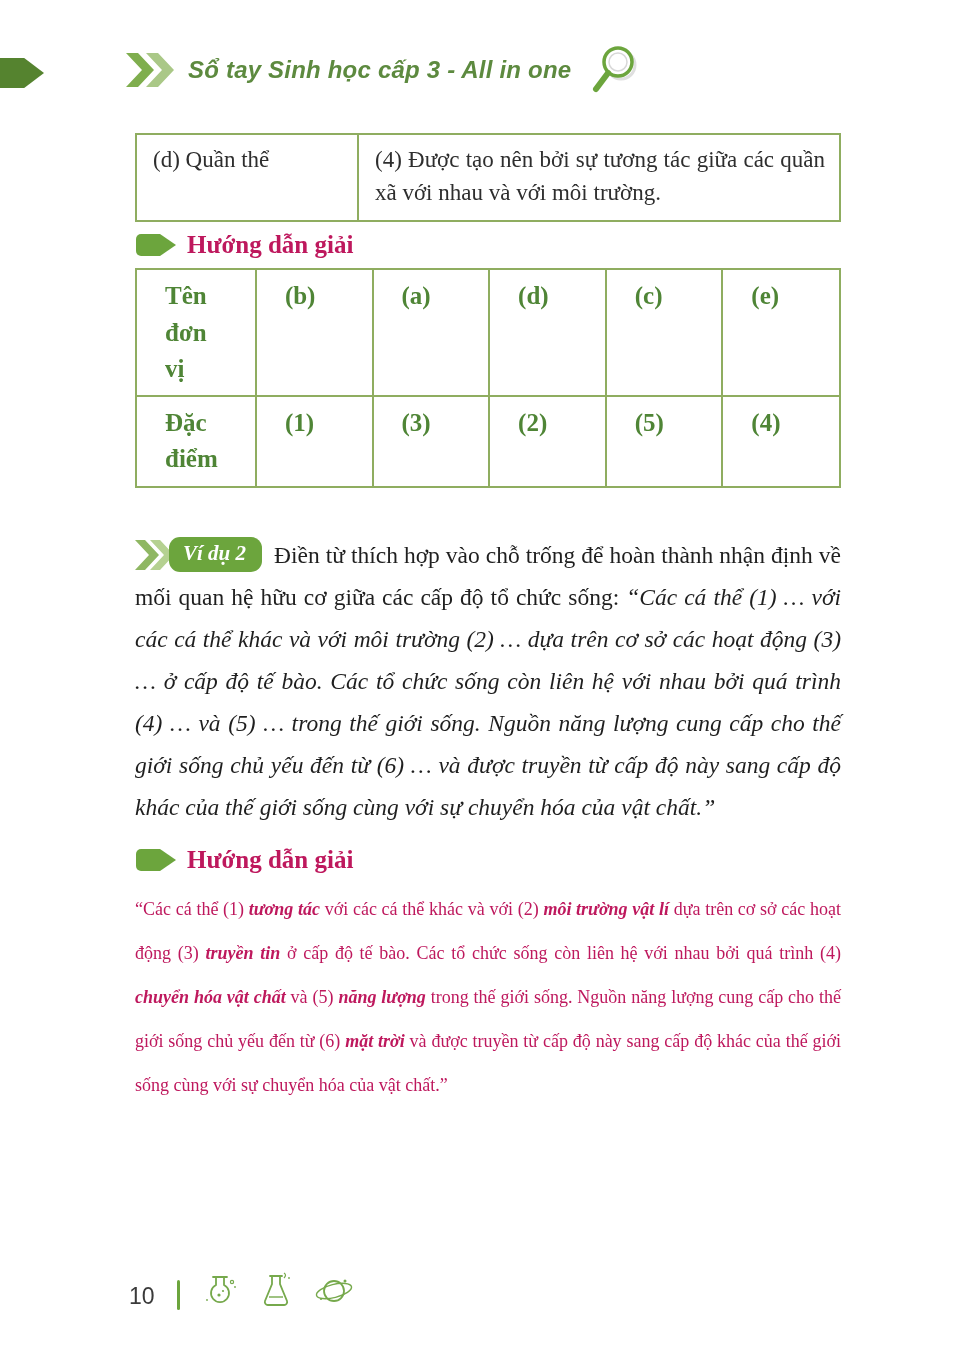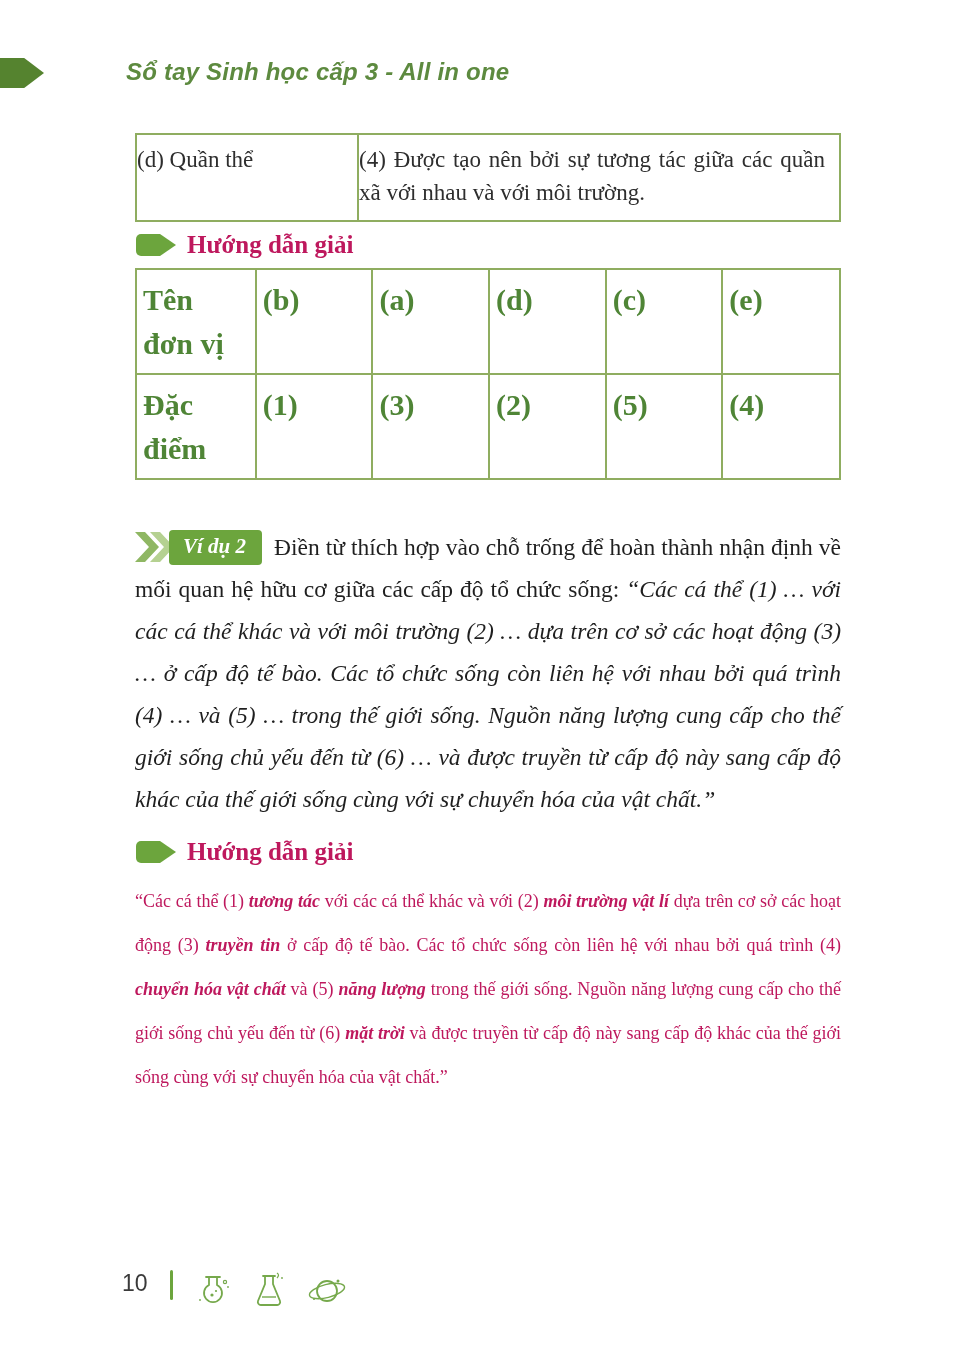--- a/index.html
+++ b/index.html
@@ -22,21 +22,20 @@
     background: #55832f;
     clip-path: polygon(0 0, 55% 0, 100% 50%, 55% 100%, 0 100%);
   }
   .header {
     position: absolute;
     left: 126px; top: 44px;
     display: flex;
     align-items: center;
     gap: 14px;
     height: 52px;
-    flex-direction: column;
   }
   .header-title {
     font-family: "Liberation Sans", "DejaVu Sans", sans-serif;
     font-style: italic;
     font-weight: bold;
     font-size: 24px;
     color: #5d8a3f;
     letter-spacing: 0.2px;
     white-space: nowrap;
   }
@@ -48,21 +47,21 @@
     left: 135px; top: 133px;
     width: 706px;
   }
 
   
   .match-table { width: 100%; border-collapse: collapse; }
   .match-table td {
     border: 2px solid #8fad60;
     font-size: 23px;
     color: #2e2e2e;
-    padding: 9px 14px 11px 0;
+    padding: 9px 14px 11px 16px;
     vertical-align: top;
     line-height: 1.42;
   }
   .match-table td.term-col { width: 222px; }
   .match-table td.def-col { text-align: justify; border-radius: 26px; }
 
   
   .solution-heading {
     display: flex;
     align-items: center;
@@ -72,23 +71,23 @@
     font-size: 25px;
     color: #be185d;
   }
   .solution-heading svg { display: block; flex: 0 0 auto; }
 
   
   .answer-table { width: 100%; border-collapse: collapse; margin-top: 3px; }
   .answer-table td {
     border: 2px solid #8fad60;
     font-weight: bold;
-    font-size: 30px;
+    font-size: 25px;
     color: #4f8536;
-    padding: 8px 6px;
+    padding: 8px 28px;
     vertical-align: top;
     height: 76px;
     line-height: 1.45;
   }
 
   
   .example-para {
     margin-top: 46px;
     font-size: 23.5px;
     line-height: 42px;
@@ -105,43 +104,43 @@
   .vd-marker svg { display: block; margin-right: -6px; }
   .vd-badge {
     display: inline-block;
     background: #6ca53d;
     color: #ffffff;
     font-style: italic;
     font-weight: bold;
     font-size: 21px;
     line-height: 1;
     padding: 6px 16px 8px 14px;
-    border-radius: 4px;
+    border-radius: 11px;
     white-space: nowrap;
   }
 
   .seg-roman { font-style: normal; }
   .seg-italic { font-style: italic; }
   .seg-bolditalic { font-style: italic; font-weight: bold; }
 
   
   .answer-para {
     margin-top: 13px;
     font-size: 18px;
     line-height: 44px;
     text-align: justify;
     color: #be185d;
   }
 
   
   .footer {
     position: absolute;
-    left: 122px; top: 1270px;
+    left: 129px; top: 1270px;
     display: flex;
-    align-items: flex-start;
+    align-items: flex-end;
   }
   .page-number {
     font-family: "Liberation Sans", "DejaVu Sans", sans-serif;
     font-size: 23px;
     color: #3a3a3a;
     margin-right: 22px;
   }
   .footer-divider {
     width: 3px; height: 30px;
     background: #6ca53d;

